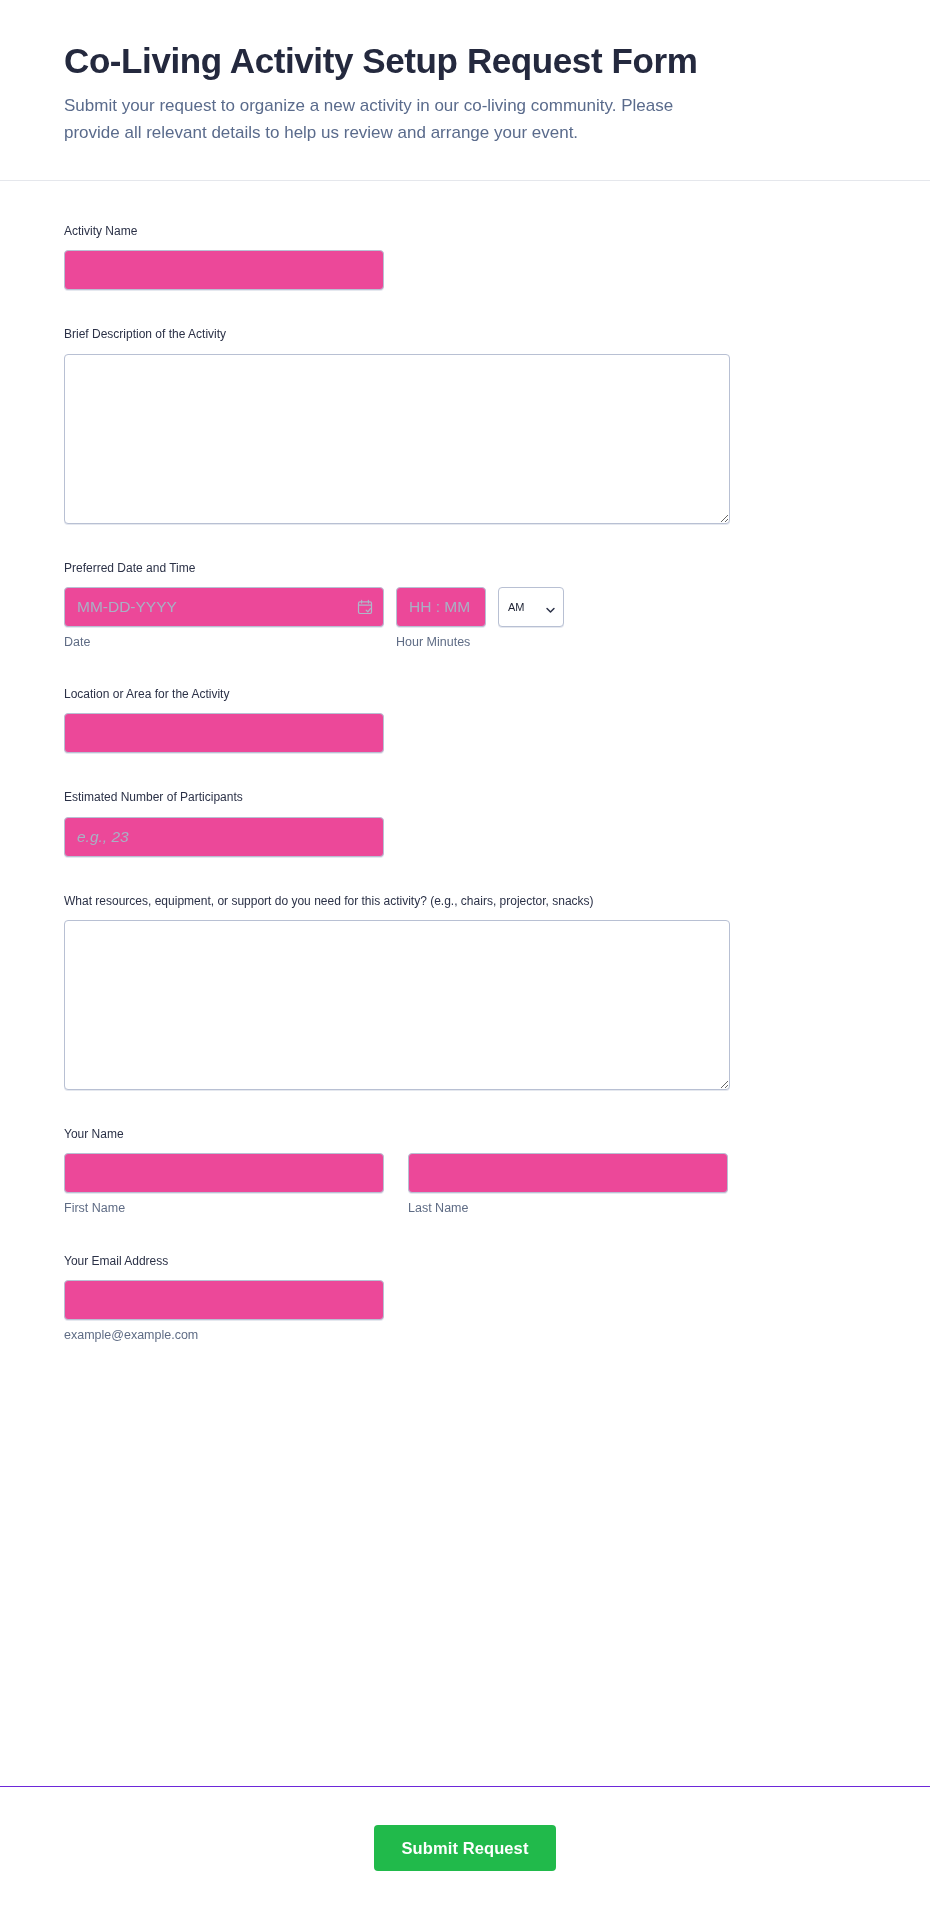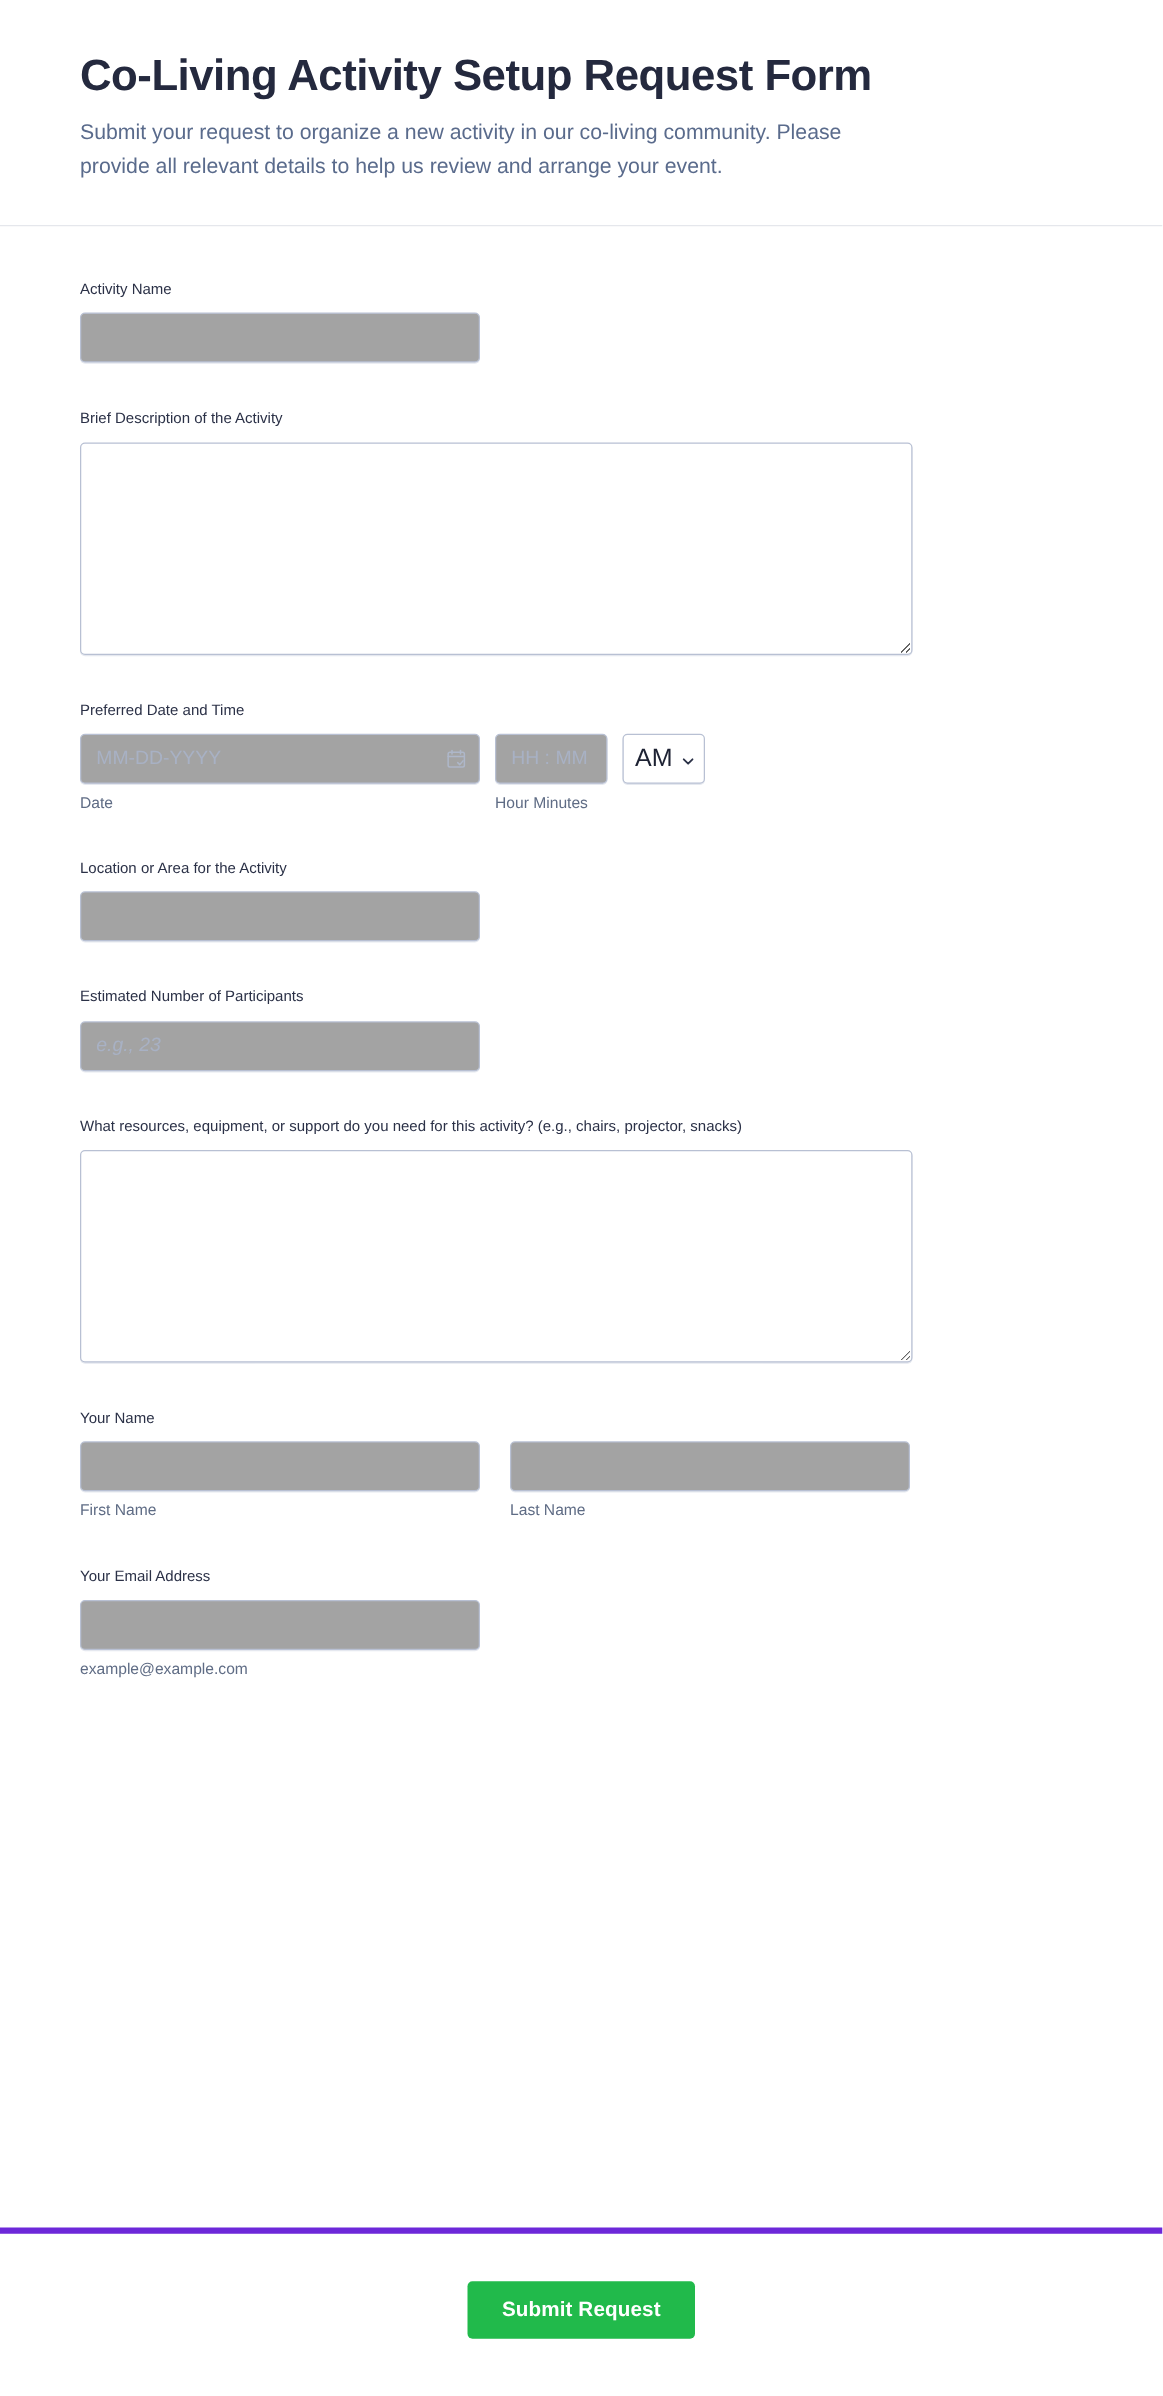--- a/index.html
+++ b/index.html
@@ -78,21 +78,21 @@
     color: #5f6c85;
     margin-top: 7px;
   }
 
   
   .text-input {
     box-sizing: border-box;
     height: 40px;
     border: 1px solid #b8c0d3;
     border-radius: 4px;
-    background: #a3a3a3;
+    background: #ec4899;
     font-family: "Liberation Sans", sans-serif;
     font-size: 15.5px;
     color: #2b3147;
     padding: 16px 12px;
     outline: none;
     display: block;
     box-shadow: 0 1px 0 rgba(180,190,210,0.35);
   }
   .text-input::placeholder {
     color: #a8b1c4;
@@ -150,21 +150,21 @@
   }
 
   .ampm-select {
     box-sizing: border-box;
     width: 66px;
     height: 40px;
     border: 1px solid #b8c0d3;
     border-radius: 4px;
     background: #ffffff;
     font-family: "Liberation Sans", sans-serif;
-    font-size: 20px;
+    font-size: 11px;
     color: #1d2233;
     padding: 0 6px 0 9px;
     outline: none;
     -webkit-appearance: none;
     -moz-appearance: none;
     appearance: none;
     box-shadow: 0 1px 0 rgba(180,190,210,0.35);
   }
   .select-wrap {
     position: relative;
@@ -184,21 +184,21 @@
   
   .name-row {
     display: flex;
     gap: 24px;
   }
   .name-col { width: 320px; }
   .name-col .text-input { width: 320px; }
 
   
   .form-footer {
-    border-top: 5px solid #6d28d9;
+    border-top: 1px solid #6d28d9;
     margin-top: 34px;
     padding: 38px 0 46px 0;
     display: flex;
     justify-content: center;
     align-items: center;
   }
   .submit-button {
     background: #21ba4b;
     color: #ffffff;
     border: none;

